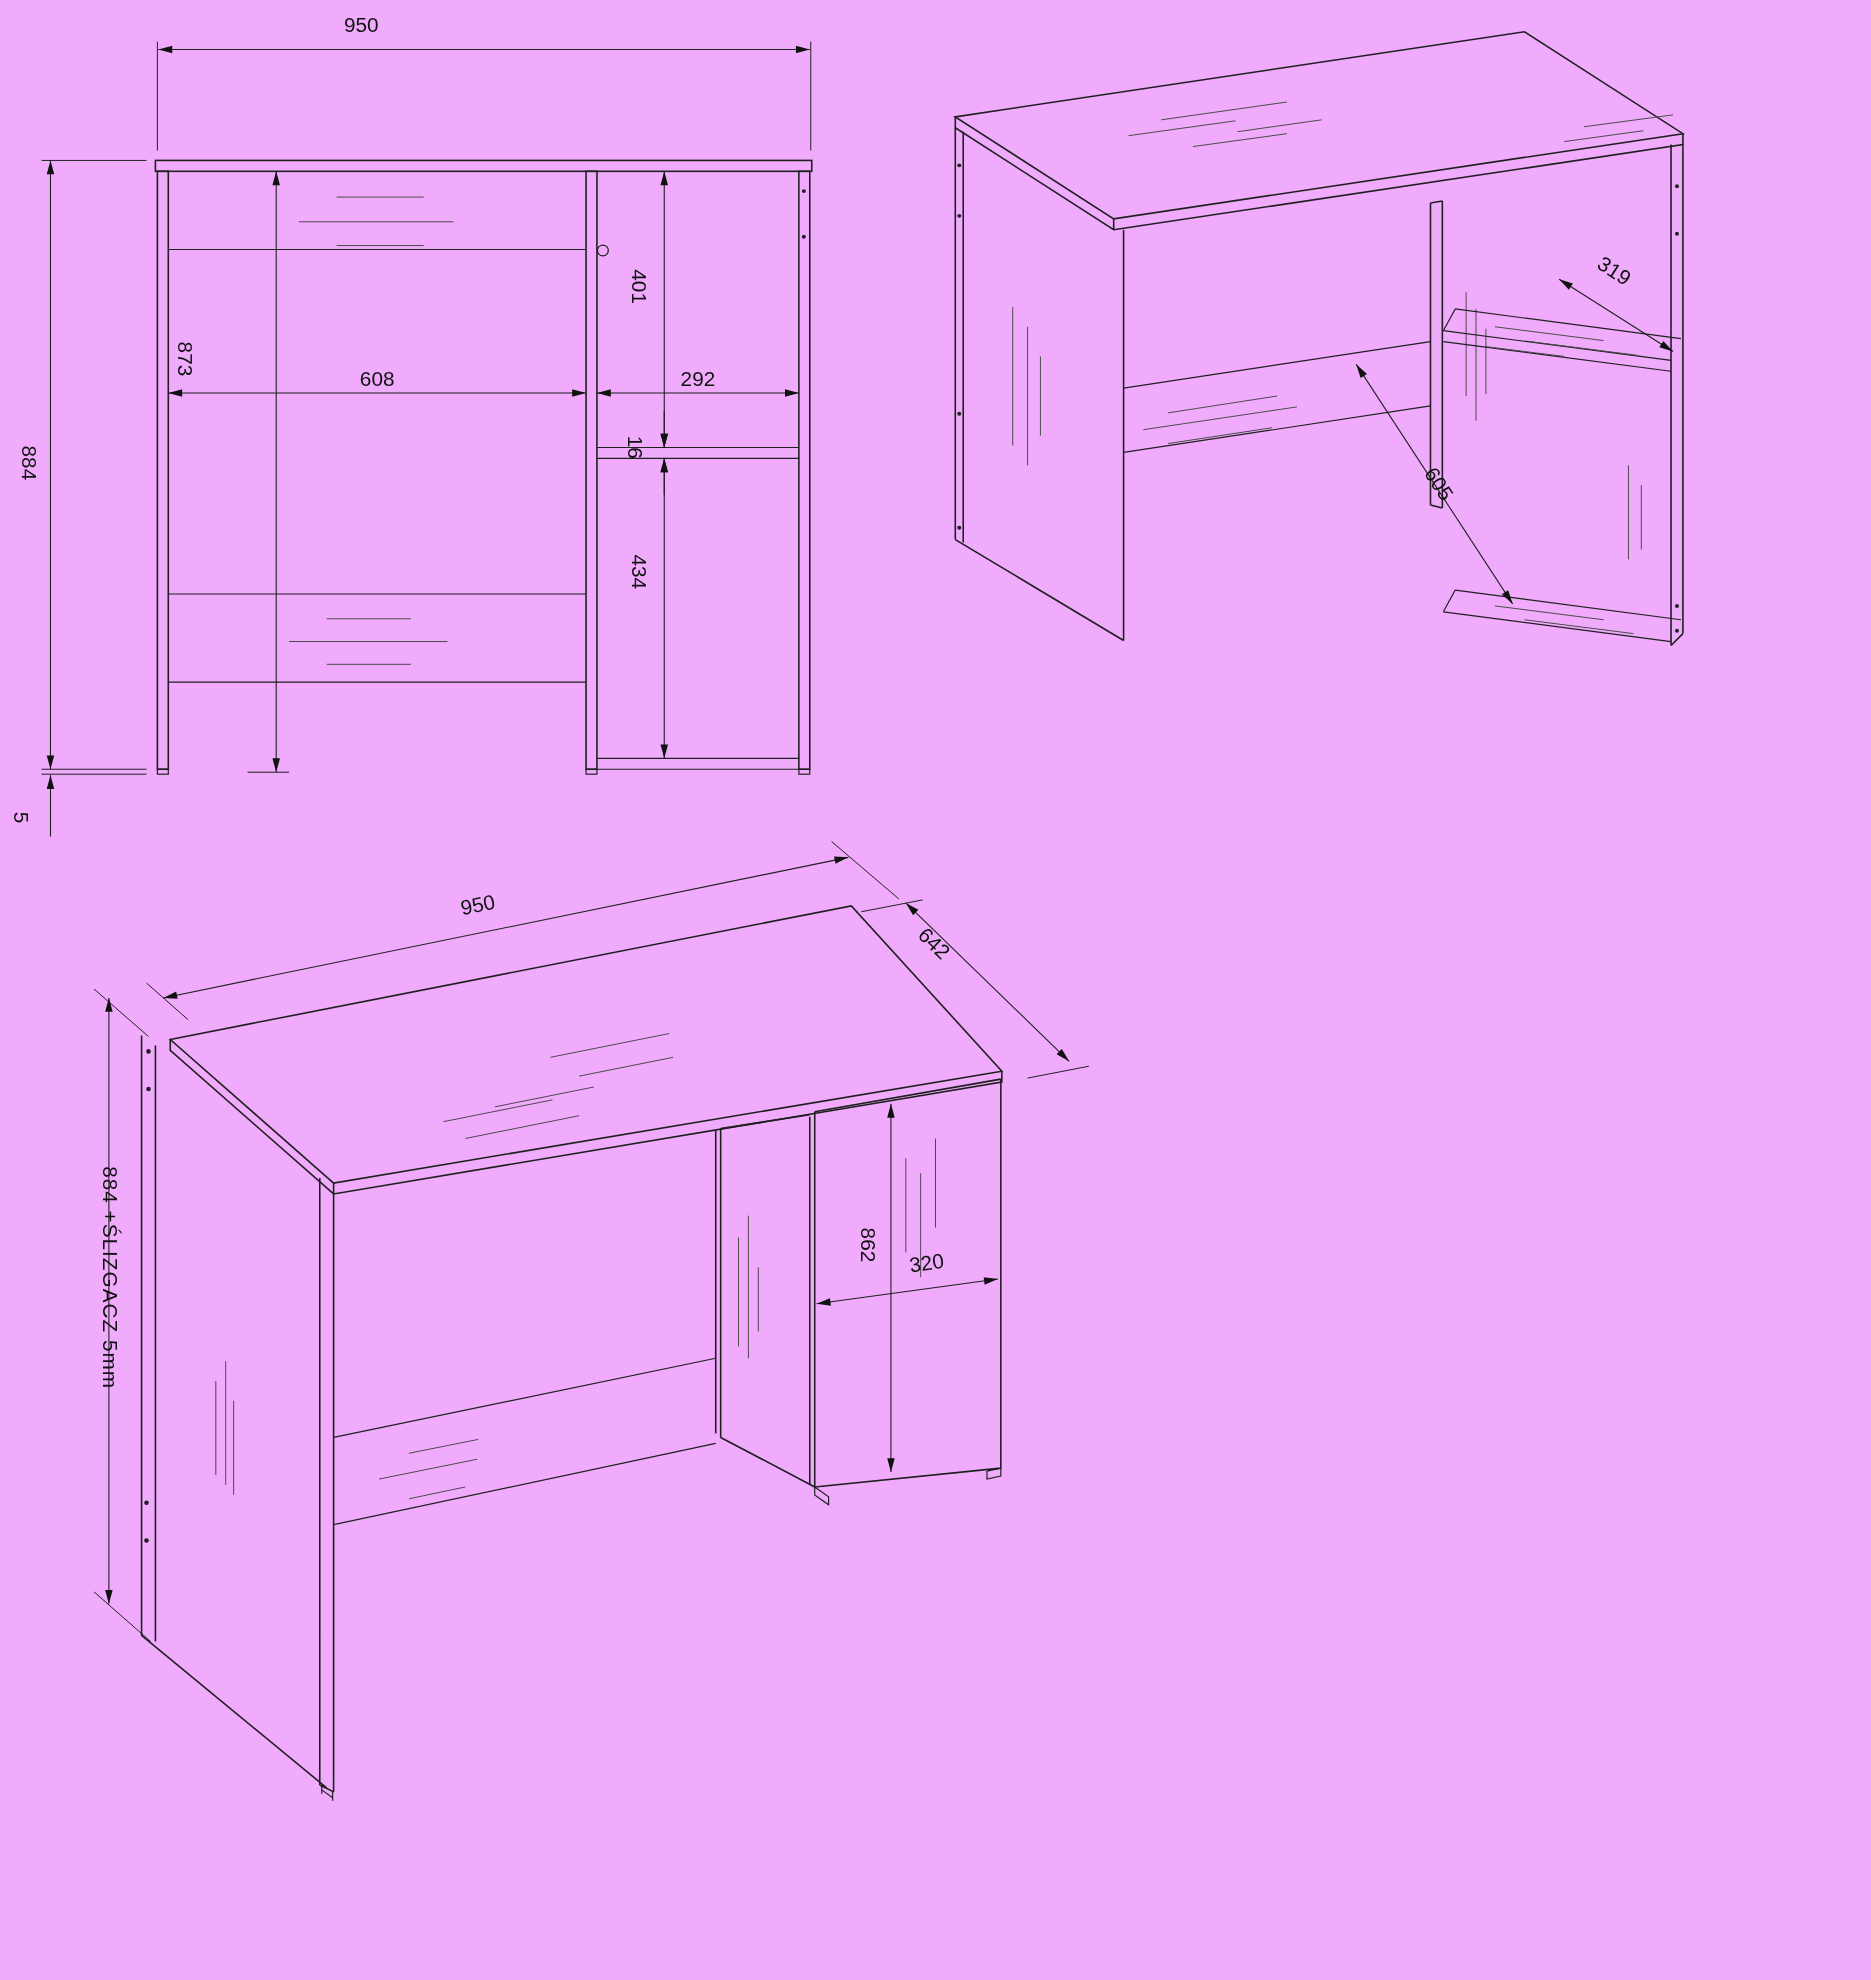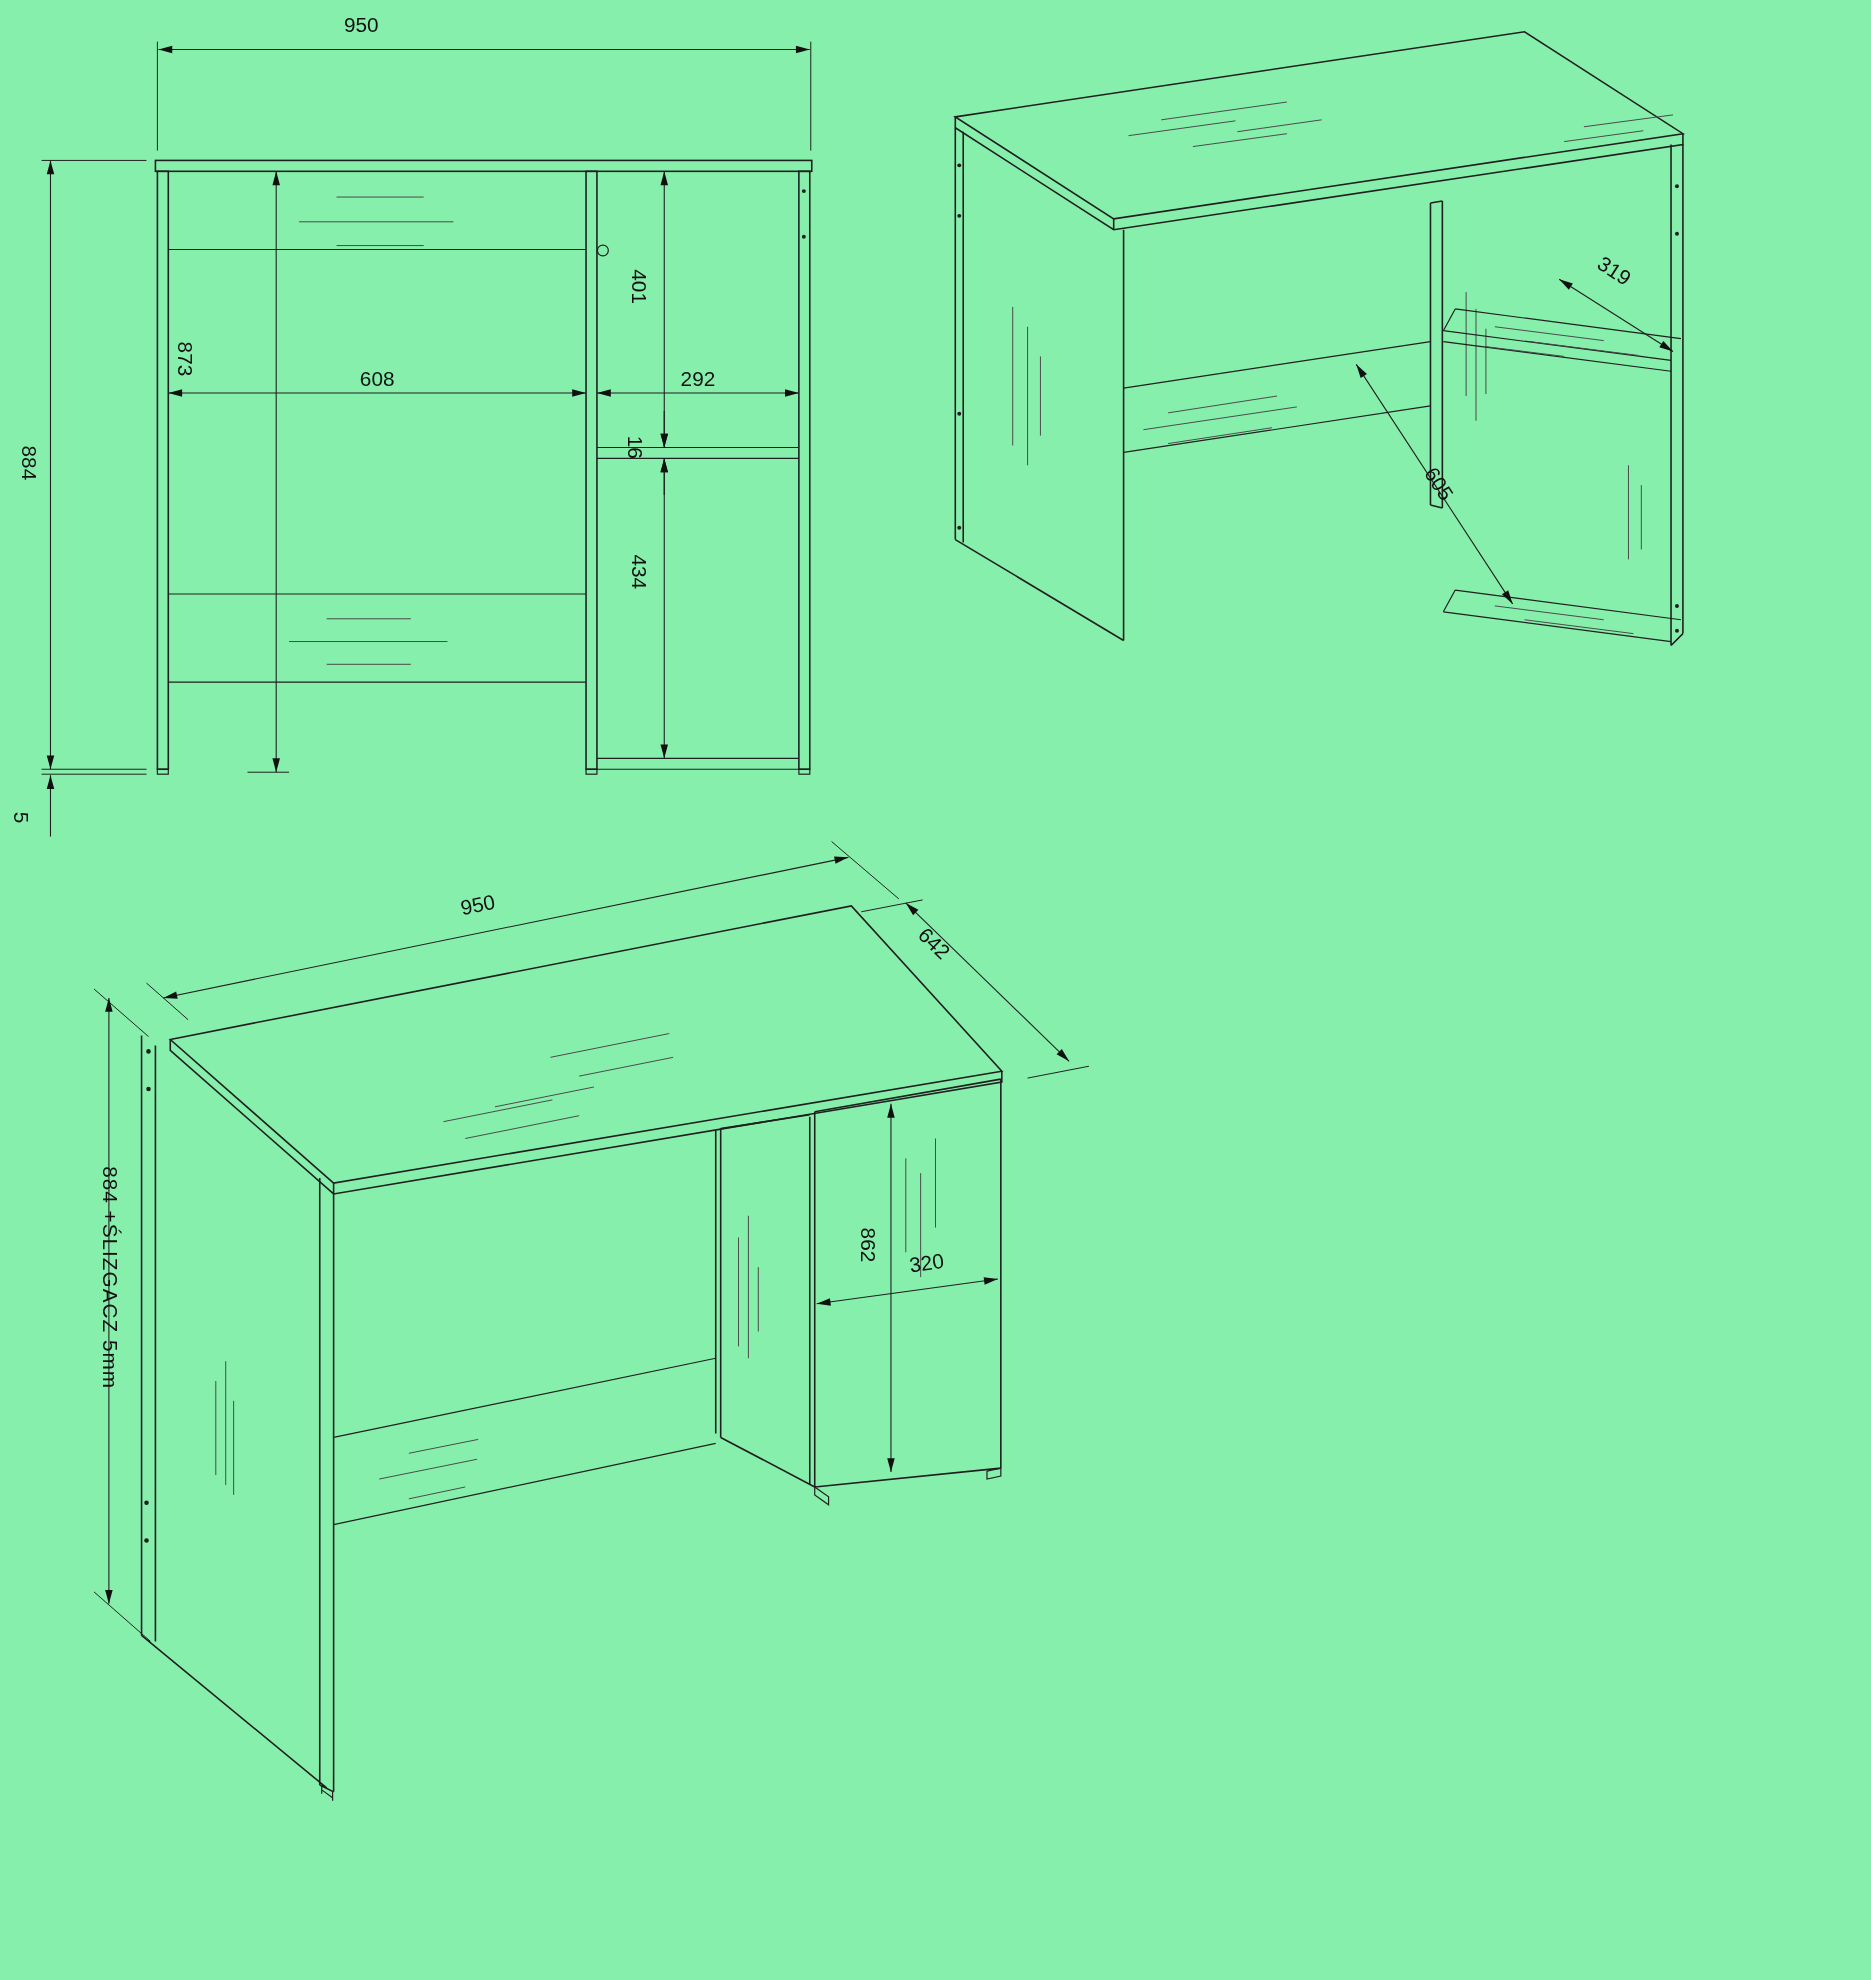--- a/index.html
+++ b/index.html
@@ -1,16 +1,16 @@
 <!DOCTYPE html>
 <html><head>
 <meta charset="utf-8">
 <style>
   html,body{margin:0;padding:0;background:#ffffff;}
-  .stage{width:1871px;height:1980px;position:relative;background:#86efac;}
+  .stage{width:1871px;height:1980px;position:relative;background:#f0abfc;}
   svg{display:block;}
   text{font-family:"Liberation Sans",sans-serif;fill:#111;font-size:21px;}
   .t-long{letter-spacing:1px;}
   .outline{stroke:#1f1f1f;stroke-width:1.6;fill:none;}
   .thin{stroke:#1f1f1f;stroke-width:1.2;fill:none;}
   .grain{stroke:#4a4a4a;stroke-width:1;fill:none;}
   .dim{stroke:#1f1f1f;stroke-width:1.1;fill:none;}
   .ext{stroke:#1f1f1f;stroke-width:1;fill:none;}
   .dot{fill:#1f1f1f;}
 </style>

